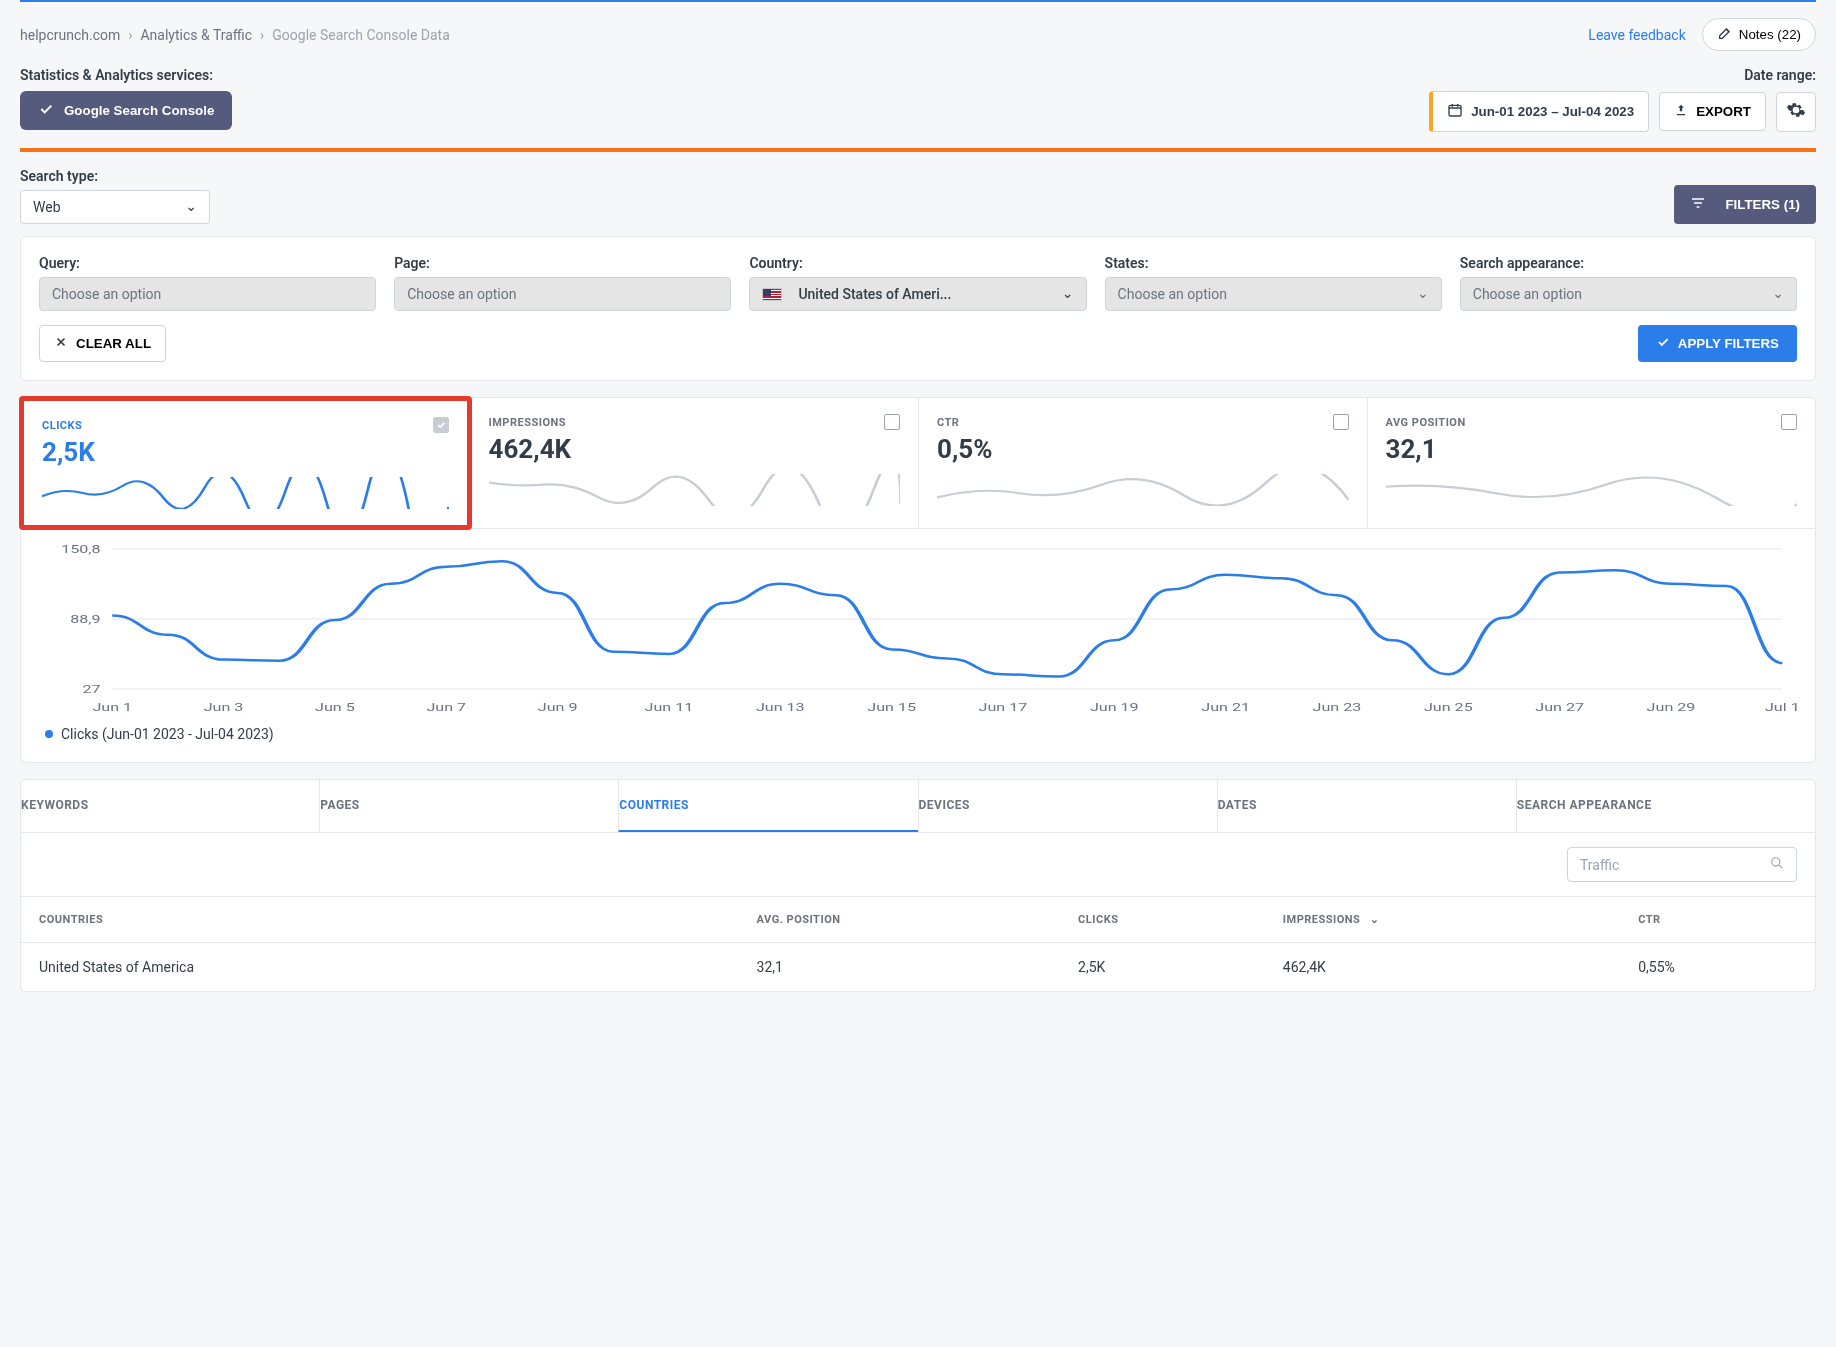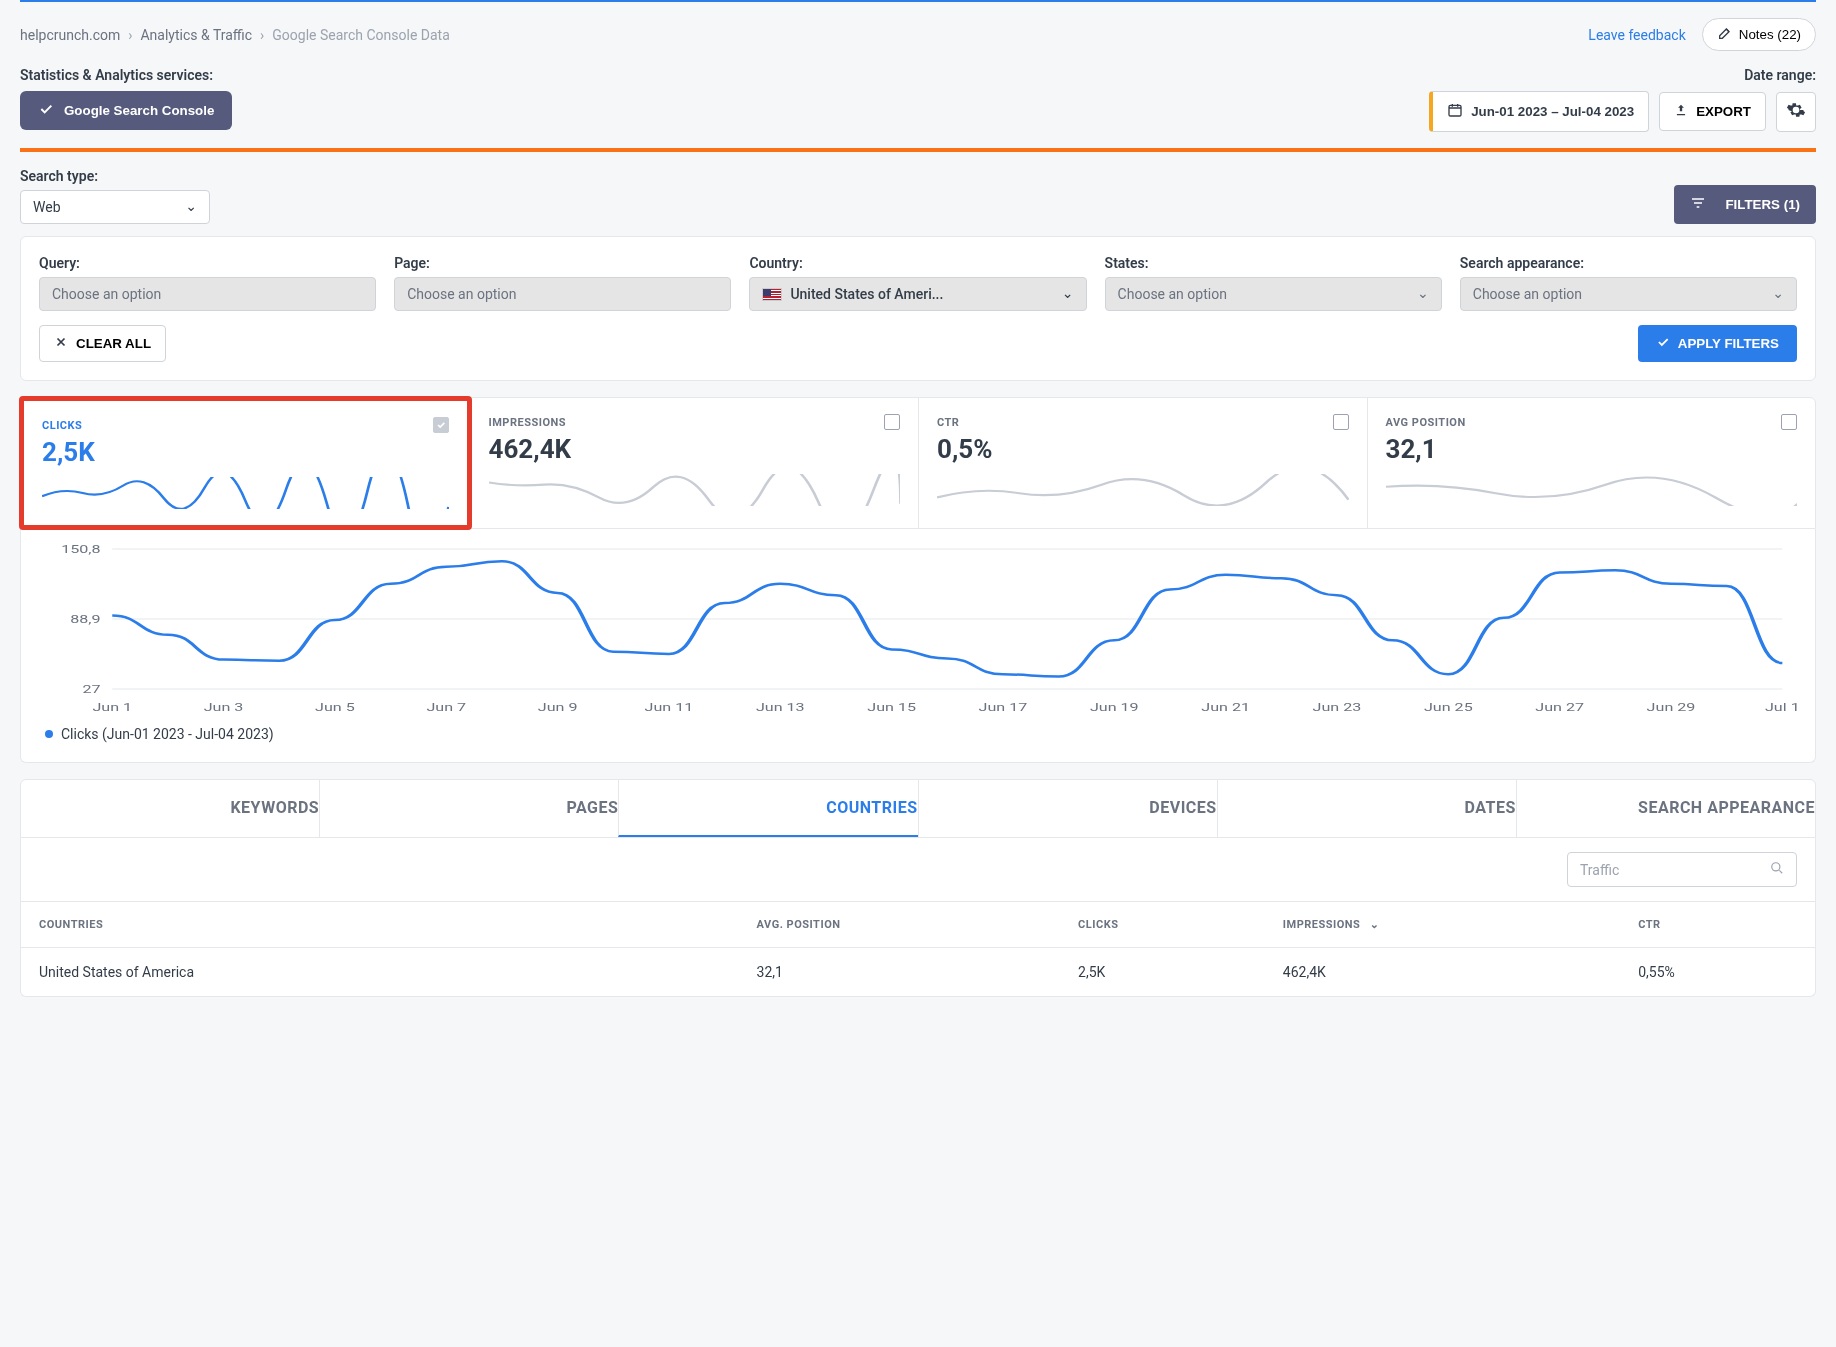--- a/index.html
+++ b/index.html
@@ -101,21 +101,21 @@
 
   .bigchart { background:#fff; border:1px solid #e5e7eb; border-top:none; padding:10px 18px 16px; border-radius:0 0 6px 6px; }
   .bigsvg { width:100%; height:180px; }
   .axis-tick { font-size:11px; fill:#6b7280; }
   .gridline { stroke:#e5e7eb; stroke-width:1; }
   .mainline { fill:none; stroke:#2b7de9; stroke-width:2.5; }
   .legend { display:flex; gap:8px; align-items:center; color:#333d49; padding:4px 6px; }
   .legend .dot{ width:8px;height:8px;border-radius:50%;background:#2b7de9; }
 
   .tabs { display:flex; background:#fff; border:1px solid #e5e7eb; border-radius:6px 6px 0 0; margin-top:16px; }
-  .tab { flex:1; text-align:right; padding:18px 0; font-size:16px; font-weight:700; letter-spacing:0.5px; color:#6b7280; border-left:1px solid #e5e7eb; cursor:pointer; }
+  .tab { flex:1; text-align:left; padding:18px 0; font-size:12px; font-weight:700; letter-spacing:0.5px; color:#6b7280; border-left:1px solid #e5e7eb; cursor:pointer; }
   .tab:first-child{border-left:none;}
   .tab.active { color:#2b7de9; border-bottom:2px solid #2b7de9; }
 
   .table-wrap { background:#fff; border:1px solid #e5e7eb; border-top:none; padding:14px 0 0; border-radius:0 0 6px 6px; }
   .table-search { display:flex; justify-content:flex-end; padding:0 18px 14px; }
   .table-search .input { display:flex; align-items:center; gap:8px; border:1px solid #cfd3da; border-radius:4px; padding:8px 12px; width:230px; color:#9ca3af; cursor:text; }
   table { width:100%; border-collapse:collapse; }
   th, td { text-align:left; padding:16px 18px; border-top:1px solid #e5e7eb; }
   th { font-size:11px; font-weight:700; letter-spacing:0.5px; color:#6b7280; }
   .sort-ind { margin-left:6px; }
@@ -220,21 +220,21 @@
       </div>
       <div>
         <div class="flabel">Page:</div>
         <div class="fselect">
           <span>Choose an option</span>
         </div>
       </div>
       <div>
         <div class="flabel">Country:</div>
         <div class="fselect filled">
-          <span style="display:flex;align-items:center;gap:8px;justify-content:flex-end;">
+          <span style="display:flex;align-items:center;gap:16px;justify-content:flex-end;">
             <span class="flag"></span>
             <span>United States of Ameri...</span>
           </span>
           <span class="chev">⌄</span>
         </div>
       </div>
       <div>
         <div class="flabel">States:</div>
         <div class="fselect">
           <span>Choose an option</span>

